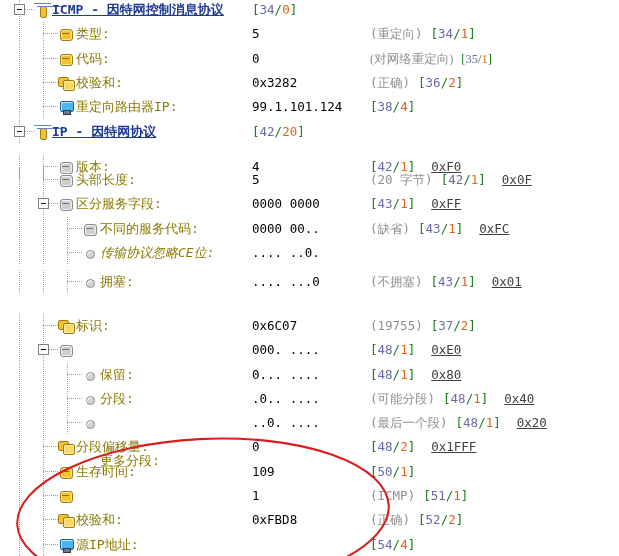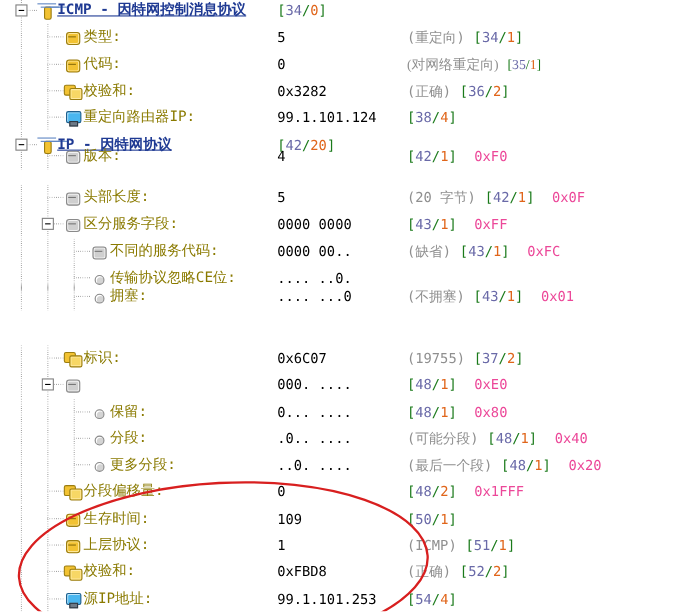--- a/index.html
+++ b/index.html
@@ -207,21 +207,21 @@
   .tail {
     position: absolute;
     top: 0;
     z-index: 3;
     font-size: 12.5px;
   }
   .cmt { color: #8f8f8f; }
   .brk { color: #1a7a1a; }
   .off { color: #6a6aa8; }
   .len { color: #e0651a; }
-  .hex { color: #ec4899; }
+  .hex { color: #404040; text-decoration: underline; }
   .sp  { display: inline-block; width: 8px; }
 
   
   #annotation {
     position: absolute;
     left: 0; top: 0;
     width: 619px; height: 556px;
     z-index: 9;
     pointer-events: none;
   }
@@ -275,21 +275,21 @@
       <span class="tail" style="left: 370px;"><span class="brk">[</span><span class="off">38</span><span class="brk">/</span><span class="len">4</span><span class="brk">]</span></span>
     </div>
     <div class="row" style="top: 119.5px;">
       <div class="guide" style="left: 19px;"></div>
       <div class="elbow" style="left: 19px; width: 15px;"></div>
       <div class="expander" style="left: 14px;"></div>
       <span class="ico ico-proto" style="left: 34px;"></span>
       <span class="label proto" style="left: 52px;">IP - 因特网协议</span>
       <span class="tail" style="left: 252px;"><span class="brk">[</span><span class="off">42</span><span class="brk">/</span><span class="len">20</span><span class="brk">]</span></span>
     </div>
-    <div class="row" style="top: 130px;">
+    <div class="row" style="top: 155px;">
       <div class="guide" style="left: 19px;"></div>
       <div class="guide" style="left: 43px;"></div>
       <div class="elbow" style="left: 43px; width: 15px;"></div>
       <span class="ico ico-gray-chip" style="left: 58px;"></span>
       <span class="label" style="left: 76px;">版本:</span>
       <span class="val">4</span>
       <span class="tail" style="left: 370px;"><span class="brk">[</span><span class="off">42</span><span class="brk">/</span><span class="len">1</span><span class="brk">]</span><span class="sp"></span><span class="sp"></span><span class="hex">0xF0</span></span>
     </div>
     <div class="row" style="top: 168.1px;">
       <div class="guide" style="left: 19px;"></div>
@@ -319,24 +319,24 @@
       <span class="label" style="left: 100px;">不同的服务代码:</span>
       <span class="val">0000 00..</span>
       <span class="tail" style="left: 370px;"><span class="cmt">(缺省)</span><span class="sp"></span><span class="brk">[</span><span class="off">43</span><span class="brk">/</span><span class="len">1</span><span class="brk">]</span><span class="sp"></span><span class="sp"></span><span class="hex">0xFC</span></span>
     </div>
     <div class="row" style="top: 241px;">
       <div class="guide" style="left: 19px;"></div>
       <div class="guide" style="left: 43px;"></div>
       <div class="guide" style="left: 67px;"></div>
       <div class="elbow" style="left: 67px; width: 15px;"></div>
       <span class="ico ico-gray-ball" style="left: 82px;"></span>
-      <span class="label" style="left: 100px;">传输协议忽略CE位:</span>
+      <span class="label" style="left: 100px; font-style: italic;">传输协议忽略CE位:</span>
       <span class="val">.... ..0.</span>
     </div>
-    <div class="row" style="top: 258px;">
+    <div class="row" style="top: 270px;">
       <div class="guide" style="left: 19px;"></div>
       <div class="guide" style="left: 43px;"></div>
       <div class="guide" style="left: 67px;"></div>
       <div class="elbow" style="left: 67px; width: 15px;"></div>
       <span class="ico ico-gray-ball" style="left: 82px;"></span>
       <span class="label" style="left: 100px;">拥塞:</span>
       <span class="val">.... ...0</span>
       <span class="tail" style="left: 370px;"><span class="cmt">(不拥塞)</span><span class="sp"></span><span class="brk">[</span><span class="off">43</span><span class="brk">/</span><span class="len">1</span><span class="brk">]</span><span class="sp"></span><span class="sp"></span><span class="hex">0x01</span></span>
     </div>
     <div class="row" style="top: 313.9px;">
@@ -376,21 +376,21 @@
       <span class="label" style="left: 100px;">分段:</span>
       <span class="val">.0.. ....</span>
       <span class="tail" style="left: 370px;"><span class="cmt">(可能分段)</span><span class="sp"></span><span class="brk">[</span><span class="off">48</span><span class="brk">/</span><span class="len">1</span><span class="brk">]</span><span class="sp"></span><span class="sp"></span><span class="hex">0x40</span></span>
     </div>
     <div class="row" style="top: 411.1px;">
       <div class="guide" style="left: 19px;"></div>
       <div class="guide" style="left: 43px;"></div>
       <div class="guide" style="left: 67px;"></div>
       <div class="elbow" style="left: 67px; width: 15px;"></div>
       <span class="ico ico-gray-ball" style="left: 82px;"></span>
-      <span class="label" style="left: 100px;">更多分段:</span>
+      <span class="label" style="left: 100px; margin-top: 38px;">更多分段:</span>
       <span class="val">..0. ....</span>
       <span class="tail" style="left: 370px;"><span class="cmt">(最后一个段)</span><span class="sp"></span><span class="brk">[</span><span class="off">48</span><span class="brk">/</span><span class="len">1</span><span class="brk">]</span><span class="sp"></span><span class="sp"></span><span class="hex">0x20</span></span>
     </div>
     <div class="row" style="top: 435.4px;">
       <div class="guide" style="left: 19px;"></div>
       <div class="guide" style="left: 43px;"></div>
       <div class="elbow" style="left: 43px; width: 15px;"></div>
       <span class="ico ico-gold-stack" style="left: 58px;"></span>
       <span class="label" style="left: 76px;">分段偏移量:</span>
       <span class="val">0</span>
@@ -403,39 +403,37 @@
       <span class="ico ico-gold-chip" style="left: 58px;"></span>
       <span class="label" style="left: 76px;">生存时间:</span>
       <span class="val">109</span>
       <span class="tail" style="left: 370px;"><span class="brk">[</span><span class="off">50</span><span class="brk">/</span><span class="len">1</span><span class="brk">]</span></span>
     </div>
     <div class="row" style="top: 484px;">
       <div class="guide" style="left: 19px;"></div>
       <div class="guide" style="left: 43px;"></div>
       <div class="elbow" style="left: 43px; width: 15px;"></div>
       <span class="ico ico-gold-chip" style="left: 58px;"></span>
-      <span class="label" style="left: 76px;">上层协议:</span>
       <span class="val">1</span>
       <span class="tail" style="left: 370px;"><span class="cmt">(ICMP)</span><span class="sp"></span><span class="brk">[</span><span class="off">51</span><span class="brk">/</span><span class="len">1</span><span class="brk">]</span></span>
     </div>
     <div class="row" style="top: 508.3px;">
       <div class="guide" style="left: 19px;"></div>
       <div class="guide" style="left: 43px;"></div>
       <div class="elbow" style="left: 43px; width: 15px;"></div>
       <span class="ico ico-gold-stack" style="left: 58px;"></span>
       <span class="label" style="left: 76px;">校验和:</span>
       <span class="val">0xFBD8</span>
       <span class="tail" style="left: 370px;"><span class="cmt">(正确)</span><span class="sp"></span><span class="brk">[</span><span class="off">52</span><span class="brk">/</span><span class="len">2</span><span class="brk">]</span></span>
     </div>
     <div class="row" style="top: 532.6px;">
       <div class="guide" style="left: 19px;"></div>
       <div class="guide" style="left: 43px;"></div>
       <div class="elbow" style="left: 43px; width: 15px;"></div>
       <span class="ico ico-monitor" style="left: 58px;"></span>
       <span class="label" style="left: 76px;">源IP地址:</span>
-      <span class="val">99.1.101.253</span>
       <span class="tail" style="left: 370px;"><span class="brk">[</span><span class="off">54</span><span class="brk">/</span><span class="len">4</span><span class="brk">]</span></span>
     </div>
   </div>
 
 <svg id="annotation" viewBox="0 0 619 556" xmlns="http://www.w3.org/2000/svg">
   <ellipse cx="203" cy="515" rx="186" ry="76" fill="none" stroke="#d81f1f" stroke-width="2.1" transform="rotate(-3 203 515)"></ellipse>
 </svg>
 
 </body></html>

